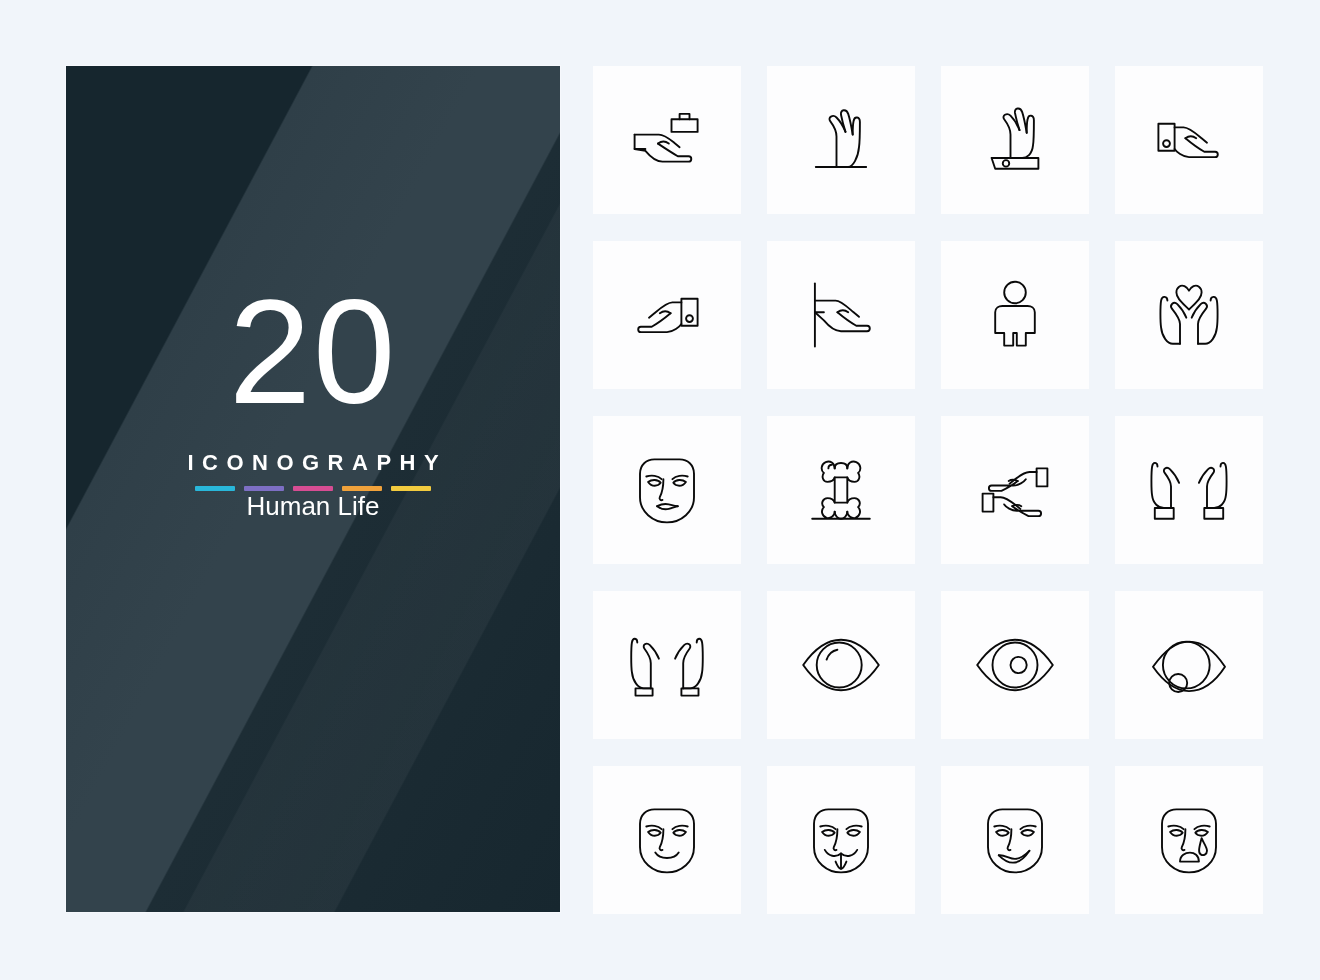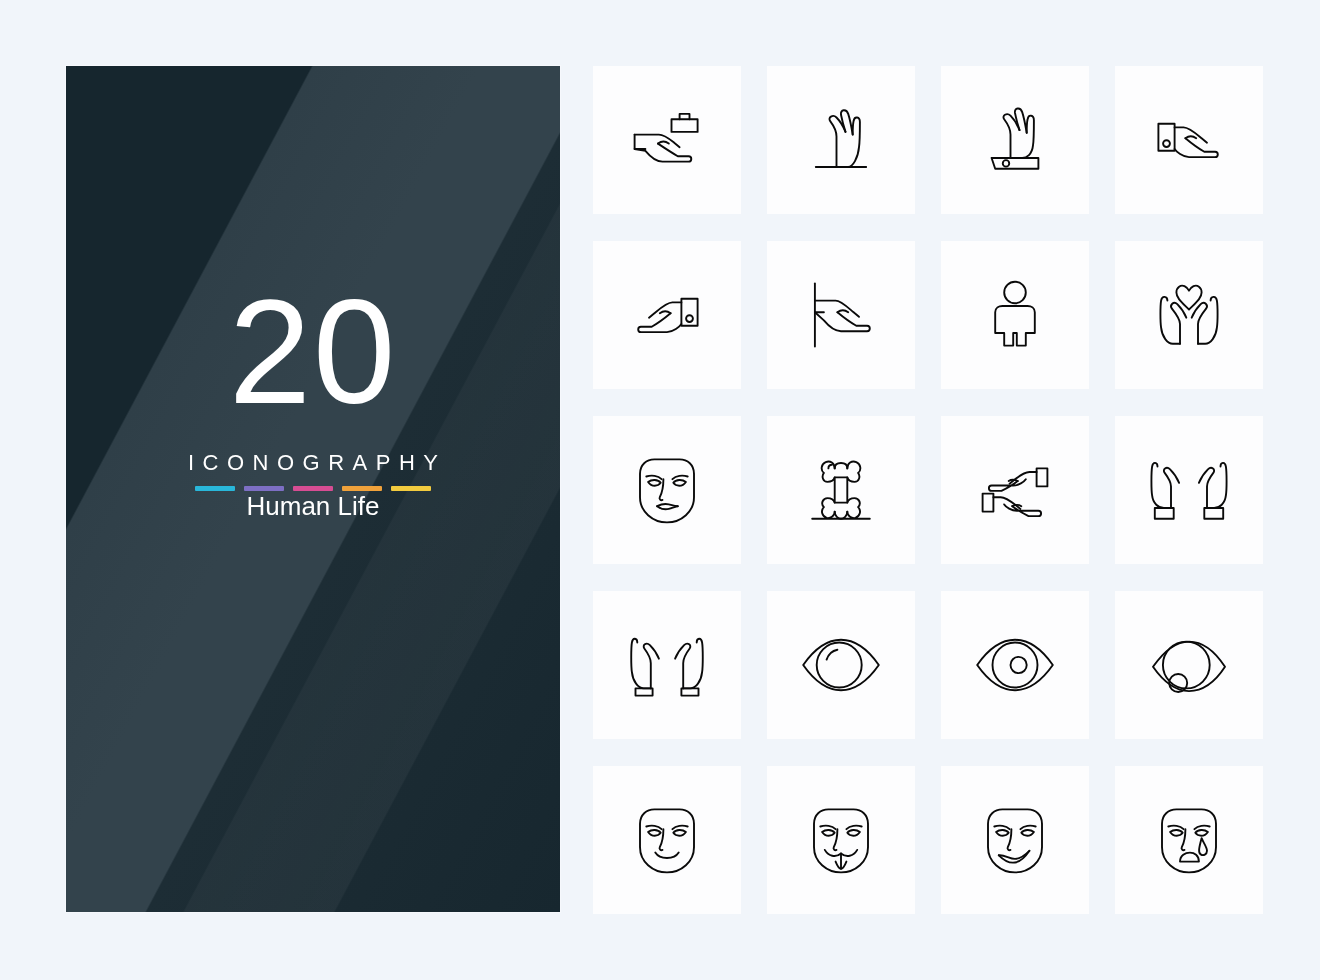--- a/index.html
+++ b/index.html
@@ -75,21 +75,21 @@
     line-height: 0.92;
     font-weight: 300;
     color: #ffffff;
     letter-spacing: 2px;
     font-family: "Liberation Sans", sans-serif;
   }
 
   .cover-word {
     margin-top: 30px;
     font-size: 22px;
-    font-weight: 400;
+    font-weight: 700;
     color: #ffffff;
     letter-spacing: 8.5px;
     text-indent: 8.5px;
     font-family: "Liberation Sans", sans-serif;
   }
 
   .swatches {
     margin-top: 10px;
     display: flex;
     gap: 9px;

